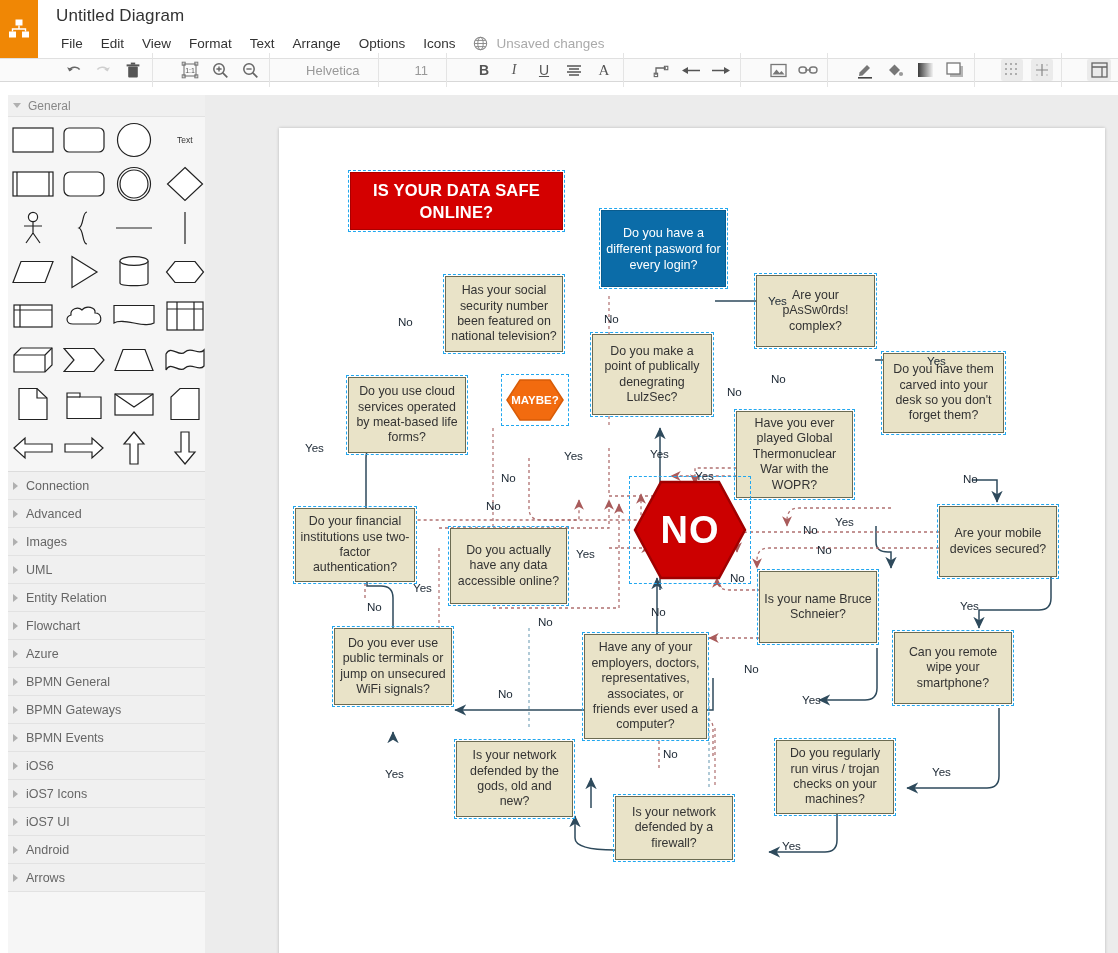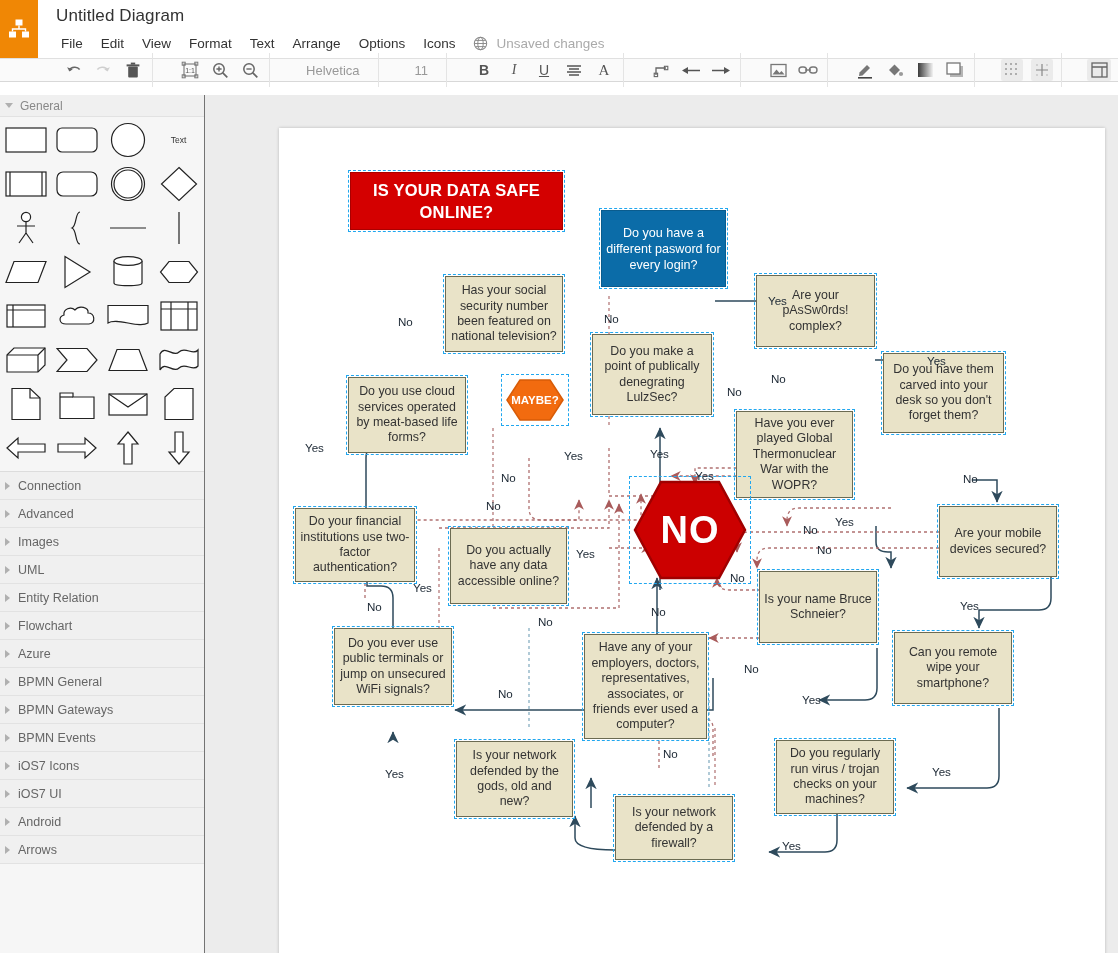--- a/index.html
+++ b/index.html
@@ -51,22 +51,22 @@
     width:30px; height:34px; display:flex; align-items:center; justify-content:center;
     font-size:14px; color:#555555; cursor:default;
   }
   .tb-sq {
     width:22px; height:22px; background:#ebebeb; border-radius:2px;
     display:flex; align-items:center; justify-content:center;
   }
 
   
   #sidebar {
-    position:absolute; left:0; top:95px; width:205px; height:858px;
-    background:#f6f6f6; border-right:1px solid #737373; overflow:hidden;
+    position:absolute; left:8px; top:95px; width:205px; height:858px;
+    background:#f6f6f6; border-right:3px solid #737373; overflow:hidden;
   }
   .section-hd {
     height:22px; display:flex; align-items:center; gap:7px; padding-left:5px;
     font-size:12px; color:#888888; background:#f0f0f0; border-bottom:1px solid #e2e2e2;
   }
   .tri { width:0;height:0; }
   .tri.down { border-left:4px solid transparent; border-right:4px solid transparent; border-top:5px solid #b0b0b0; }
   .tri.right { border-top:4px solid transparent; border-bottom:4px solid transparent; border-left:5px solid #b0b0b0; }
   #shape-grid {
     background:#f6f6f6; padding:6px 0 6px 0;
@@ -570,20 +570,24 @@
         <span class="tri right"></span>
         <span>BPMN General</span>
         </div>
       <div class="cat-row">
         <span class="tri right"></span>
         <span>BPMN Gateways</span>
         </div>
       <div class="cat-row">
         <span class="tri right"></span>
         <span>BPMN Events</span>
+        </div>
+      <div class="cat-row">
+        <span class="tri right"></span>
+        <span>iOS6</span>
         </div>
       <div class="cat-row">
         <span class="tri right"></span>
         <span>iOS7 Icons</span>
         </div>
       <div class="cat-row">
         <span class="tri right"></span>
         <span>iOS7 UI</span>
         </div>
       <div class="cat-row">

